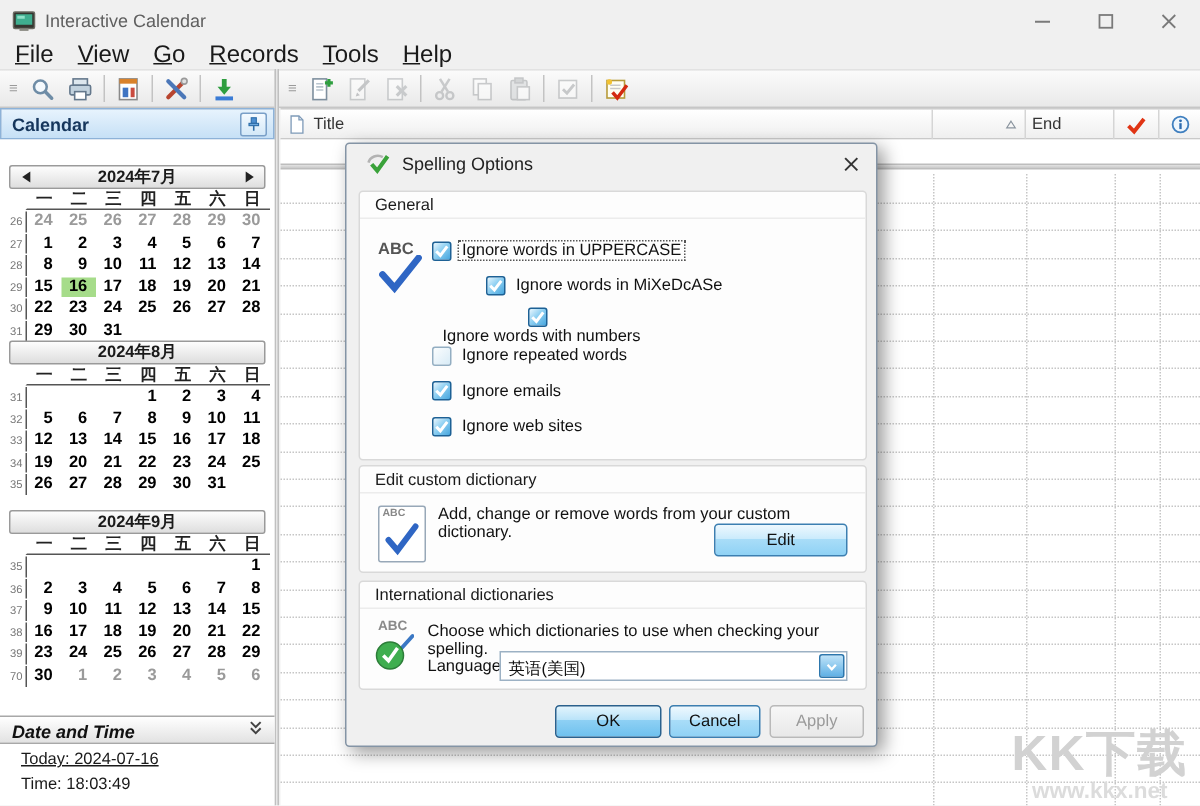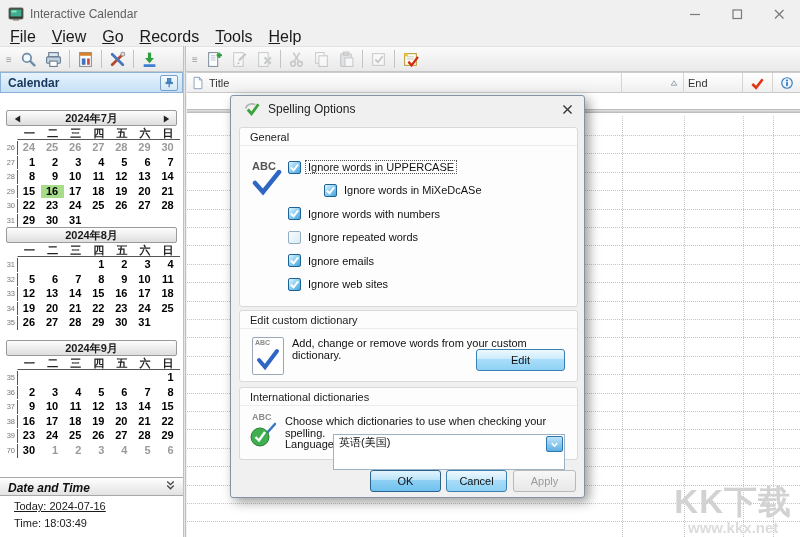--- a/index.html
+++ b/index.html
@@ -92,21 +92,21 @@
   .dict-icon .abc { position:absolute; left:2px; top:1px; font-size:7px; font-weight:bold; color:#888; }
   .dict-icon svg { position:absolute; left:3px; top:10px; }
   .g-desc { position:absolute; font-size:11px; color:#111; }
   .btn { position:absolute; height:22px; font-size:11px; color:#111; text-align:center; line-height:20px; border:1px solid #3c7fb1; border-radius:3px; background:linear-gradient(#eef8fe,#cbebfc 45%,#a9ddf8 46%,#90d2f5); }
   .btn.default { border-color:#2a618d; background:linear-gradient(#e2f4fd,#b9e3f9 45%,#8ed0f4 46%,#6fc1ee); }
   .btn.disabled { border-color:#b9b9b9; background:linear-gradient(#f7f7f7,#e8e8e8); color:#9a9a9a; }
 
   .intl-icon { position:absolute; left:10px; top:24px; width:36px; height:42px; }
   .intl-icon .abc { font-size:9px; font-weight:bold; color:#8a8a8a; display:block; margin-left:2px; }
   .lang-label { position:absolute; left:45px; top:50px; font-size:11px; color:#111; }
-  .combo { position:absolute; left:93px; top:46px; width:232px; height:36px; background:#fff; border:1px solid #9cb1c4; display:flex; align-items:flex-start; }
+  .combo { position:absolute; left:93px; top:46px; width:232px; height:20px; background:#fff; border:1px solid #9cb1c4; display:flex; align-items:flex-end; }
   .combo .val { flex:1; font-size:11px; padding:0 5px; color:#111; }
   .combo-btn { width:17px; height:16px; margin:1px; background:linear-gradient(#bfe3f8,#5fb0e5); border:1px solid #2d77ad; border-radius:2px; display:flex; align-items:center; justify-content:center; }
   .dlg-buttons { position:absolute; left:0; top:374px; width:100%; height:24px; }
 </style>
 </head>
 <body>
 
 <div id="window">
 
   <div class="titlebar">
@@ -641,21 +641,21 @@
             <span class="chk-label focused">Ignore words in UPPERCASE</span>
           </div>
           <div class="chk-row" style="top: 53.4px; margin-left: 36px;">
             <span class="chk">
               <svg width="11" height="11" viewBox="0 0 12 12">
                 <path d="M2 6 L5 9 L10 2.5" fill="none" stroke="#fff" stroke-width="2.2"></path>
               </svg>
             </span>
             <span class="chk-label">Ignore words in MiXeDcASe</span>
           </div>
-          <div class="chk-row" style="top: 76.8px;">
+          <div class="chk-row" style="top: 76.8px; flex-direction: column;">
             <span class="chk">
               <svg width="11" height="11" viewBox="0 0 12 12">
                 <path d="M2 6 L5 9 L10 2.5" fill="none" stroke="#fff" stroke-width="2.2"></path>
               </svg>
             </span>
             <span class="chk-label">Ignore words with numbers</span>
           </div>
           <div class="chk-row" style="top: 100.2px;">
             <span class="chk off"></span>
             <span class="chk-label">Ignore repeated words</span>

